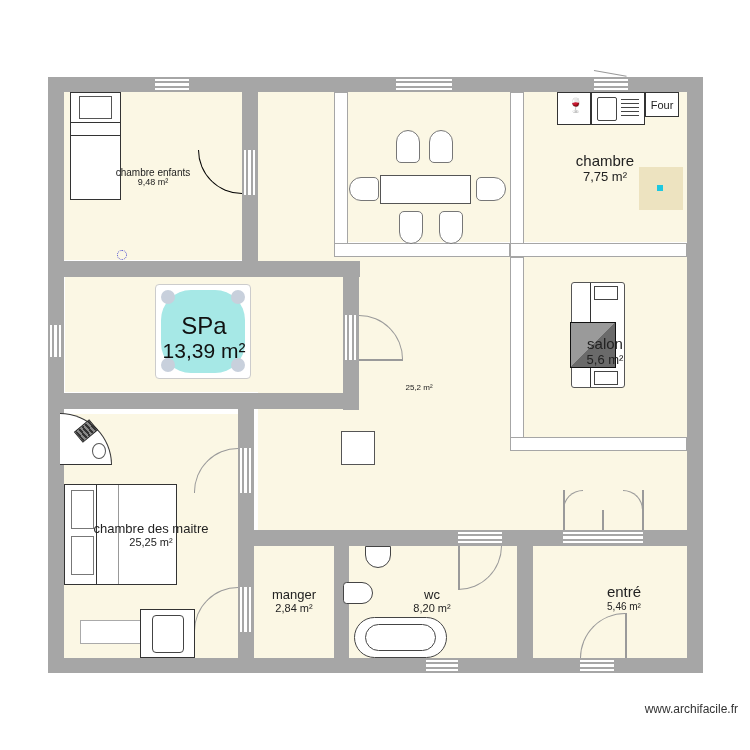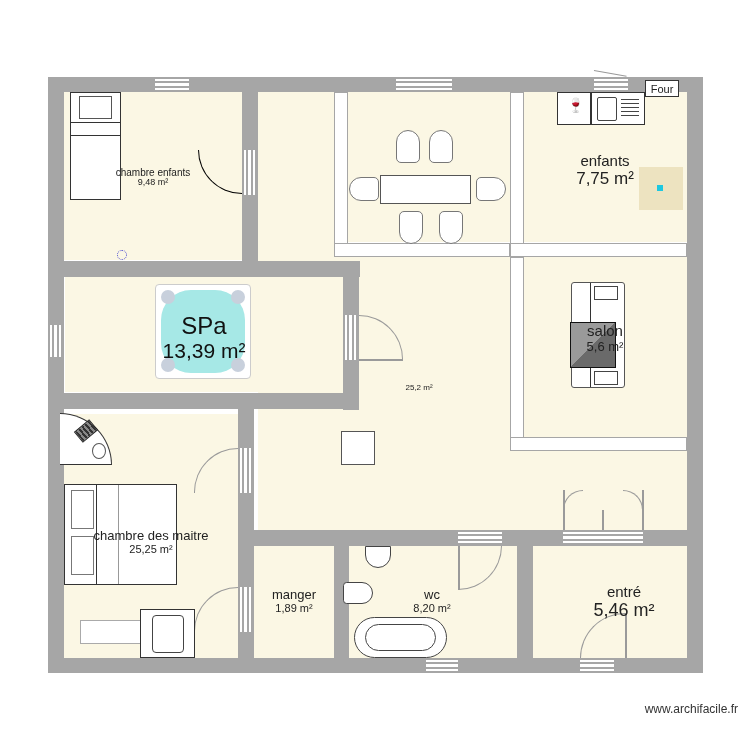--- a/index.html
+++ b/index.html
@@ -114,21 +114,21 @@
   <div class="furn" style="left:399px;top:211px;width:24px;height:33px;border-radius:5px 5px 12px 12px;border-color:#777;"></div>
   <div class="furn" style="left:439px;top:211px;width:24px;height:33px;border-radius:5px 5px 12px 12px;border-color:#777;"></div>
 
   <div class="furn" style="left:557px;top:92px;width:34px;height:33px;">
     <span class="abs" style="left:9px;top:4px;font-size:14px;color:#444;">🍷</span>
   </div>
   <div class="furn" style="left:591px;top:92px;width:54px;height:33px;">
     <div class="abs" style="left:5px;top:4px;width:20px;height:24px;border:1px solid #444;border-radius:2px;"></div>
     <div class="abs" style="left:29px;top:6px;width:18px;height:1px;background:#444;box-shadow:0 4px #444,0 8px #444,0 12px #444,0 16px #444;"></div>
   </div>
-  <div class="furn" style="left:645px;top:80px;width:34px;height:17px;display:flex;align-items:center;justify-content:center;font-size:11px;color:#222;">
+  <div class="furn" style="left:645px;top:92px;width:34px;height:25px;display:flex;align-items:center;justify-content:center;font-size:11px;color:#222;">
     <span>Four</span>
   </div>
   <div class="abs" style="left:639px;top:167px;width:44px;height:43px;background:#ede3c0;">
     <div class="abs" style="left:18px;top:18px;width:6px;height:6px;background:#1ec8e0;"></div>
   </div>
 
   <div class="abs" style="left:155px;top:284px;width:96px;height:95px;background:#fff;border:1px solid #ccc;border-radius:4px;">
     <div class="abs" style="left:5px;top:5px;width:84px;height:83px;background:#a6e8e6;border-radius:30px;"></div>
     <div class="abs" style="left:5px;top:5px;width:14px;height:14px;background:#c8d0dc;border-radius:50%;"></div>
     <div class="abs" style="left:75px;top:5px;width:14px;height:14px;background:#c8d0dc;border-radius:50%;"></div>
@@ -163,45 +163,45 @@
   <div class="abs" style="left:343px;top:582px;width:30px;height:22px;background:#fff;border:1px solid #444;border-radius:4px 12px 12px 4px;"></div>
   <div class="abs" style="left:354px;top:617px;width:93px;height:41px;background:#fff;border:1px solid #444;border-radius:21px;">
     <div class="abs" style="left:10px;top:6px;width:71px;height:27px;border:1px solid #444;border-radius:14px;"></div>
   </div>
 
   <div class="label" style="left:153px;top:167px;font-size:10px;">
     <span class="n">chambre enfants</span>
       <span class="a" style="font-size:9px;">9,48 m²</span>
   </div>
   <div class="label" style="left:605px;top:153px;font-size:15px;">
-    <span class="n">enfants</span>
-      <span class="a" style="font-size:17px;text-align:right;">7,75 m²</span>
+    <span class="n">chambre</span>
+      <span class="a" style="font-size:13px;">7,75 m²</span>
   </div>
   <div class="label" style="left:204px;top:313px;font-size:24px;color:#111;">
     <span class="n">SPa</span>
       <span class="a" style="font-size:21px;">13,39 m²</span>
   </div>
-  <div class="label" style="left:605px;top:323px;font-size:15px;text-align:center;">
+  <div class="label" style="left:605px;top:336px;font-size:15px;text-align:center;">
     <span class="n">salon</span>
       <span class="a" style="font-size:13px;">5,6 m²</span>
   </div>
   <div class="label" style="left:419px;top:384px;font-size:8px;">
     <span class="a">25,2 m²</span>
   </div>
-  <div class="label" style="left:151px;top:522px;font-size:13px;margin-top:7px;">
+  <div class="label" style="left:151px;top:522px;font-size:13px;">
     <span class="n">chambre des maitre</span>
       <span class="a" style="font-size:11px;">25,25 m²</span>
   </div>
   <div class="label" style="left:294px;top:588px;font-size:13px;">
     <span class="n">manger</span>
-      <span class="a" style="font-size:11px;">1,89 m²</span>
+      <span class="a" style="font-size:11px;">2,84 m²</span>
   </div>
   <div class="label" style="left:432px;top:588px;font-size:13px;">
     <span class="n">wc</span>
       <span class="a" style="font-size:11px;">8,20 m²</span>
   </div>
   <div class="label" style="left:624px;top:584px;font-size:15px;">
     <span class="n">entré</span>
-      <span class="a" style="font-size:18px;">5,46 m²</span>
+      <span class="a" style="font-size:10px;">5,46 m²</span>
   </div>
 </div>
 
 <div class="watermark">www.archifacile.fr</div>
 
 </body></html>

